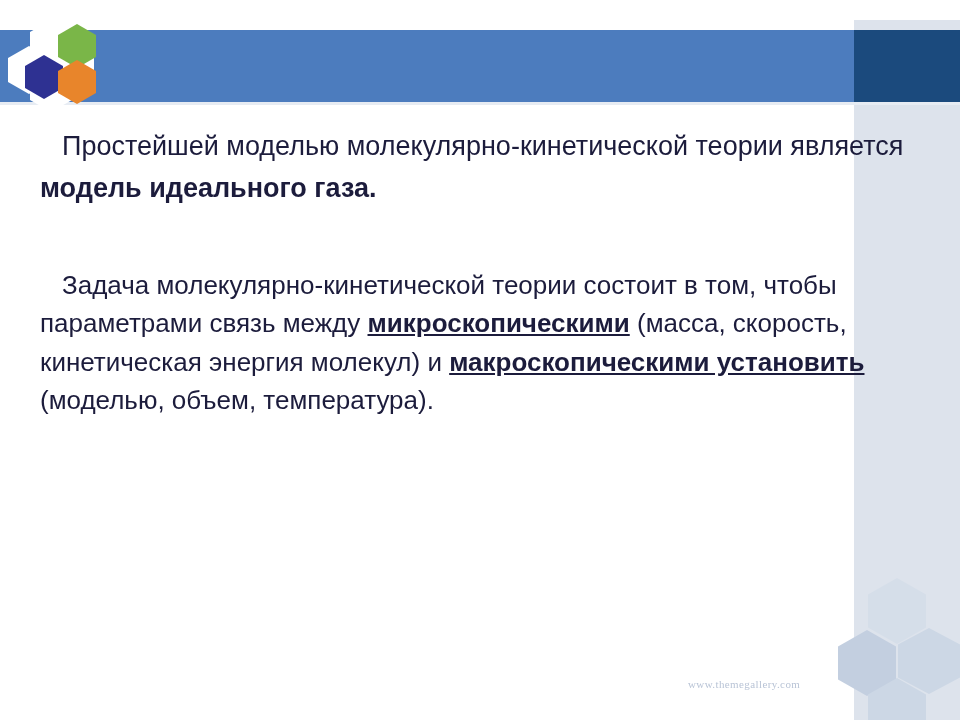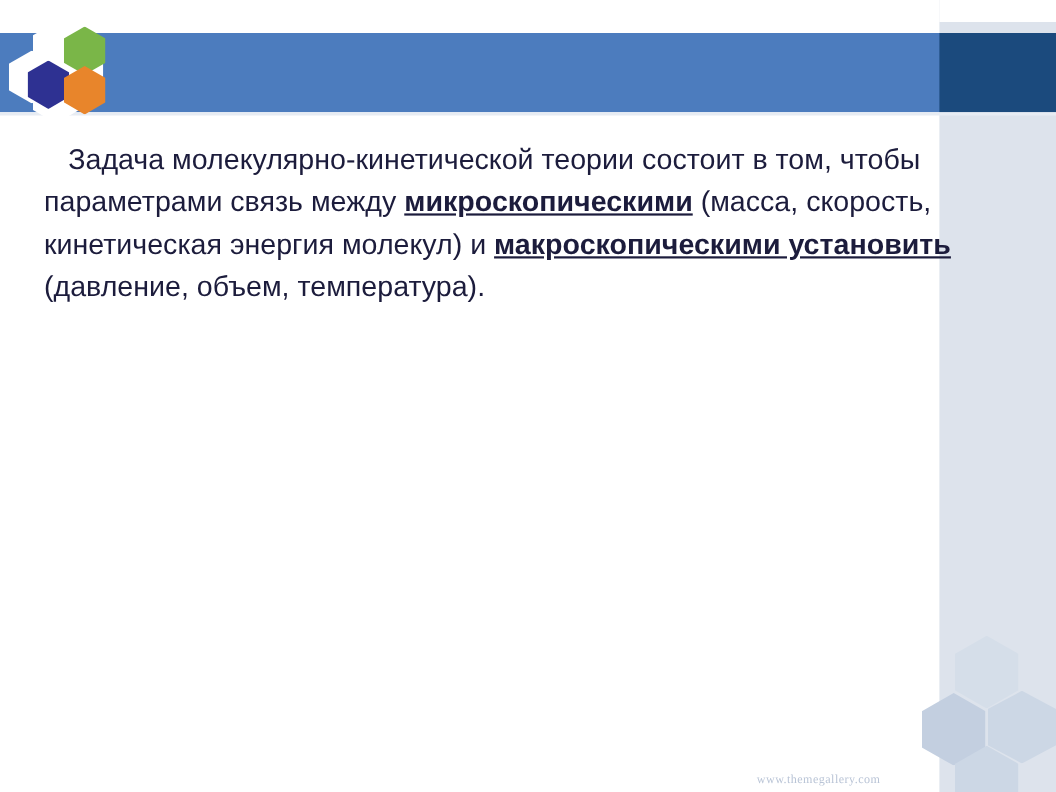--- a/index.html
+++ b/index.html
@@ -130,21 +130,20 @@
 
   
   .watermark {
     position: absolute;
     left: 688px;
     top: 678px;
     font-size: 11px;
     color: #b9c4d6;
     letter-spacing: 0.4px;
     font-family: "Liberation Serif", serif;
-    margin-top: 25px;
   }
 </style>
 </head>
 <body>
 
 <div class="slide">
 
   <div class="right-band"></div>
   <div class="right-band-inner"></div>
 
@@ -162,22 +161,25 @@
     <div class="hex hex-orange" style="left:50px; top:40px; width:38px; height:44px;"></div>
   </div>
 
   <div class="hex-deco lighter" style="left:868px; top:578px;"></div>
   <div class="hex-deco light" style="left:898px; top:628px; width:62px;"></div>
   <div class="hex-deco" style="left:838px; top:630px;"></div>
   <div class="hex-deco light" style="left:868px; top:678px;"></div>
 
   <div class="content">
 
+    <p class="para para-1">
+      <span class="indent"></span><span>Простейшей моделью молекулярно-кинетической теории является </span><span class="b">модель идеального газа.</span>
+    </p>
 
     <p class="para para-2">
-      <span class="indent"></span><span>Задача молекулярно-кинетической теории состоит в том, чтобы параметрами связь между </span><span class="bu">микроскопическими</span><span> (масса, скорость, кинетическая энергия молекул) и </span><span class="bu">макроскопическими установить</span><span> (давление, объем, температура).</span>
+      <span class="indent"></span><span>Задача молекулярно-кинетической теории состоит в том, чтобы параметрами связь между </span><span class="bu">микроскопическими</span><span> (масса, скорость, кинетическая энергия молекул) и </span><span class="bu">макроскопическими установить</span><span> (моделью, объем, температура).</span>
     </p>
 
   </div>
 
   <div class="watermark">www.themegallery.com</div>
 
 </div>
 
 </body></html>

